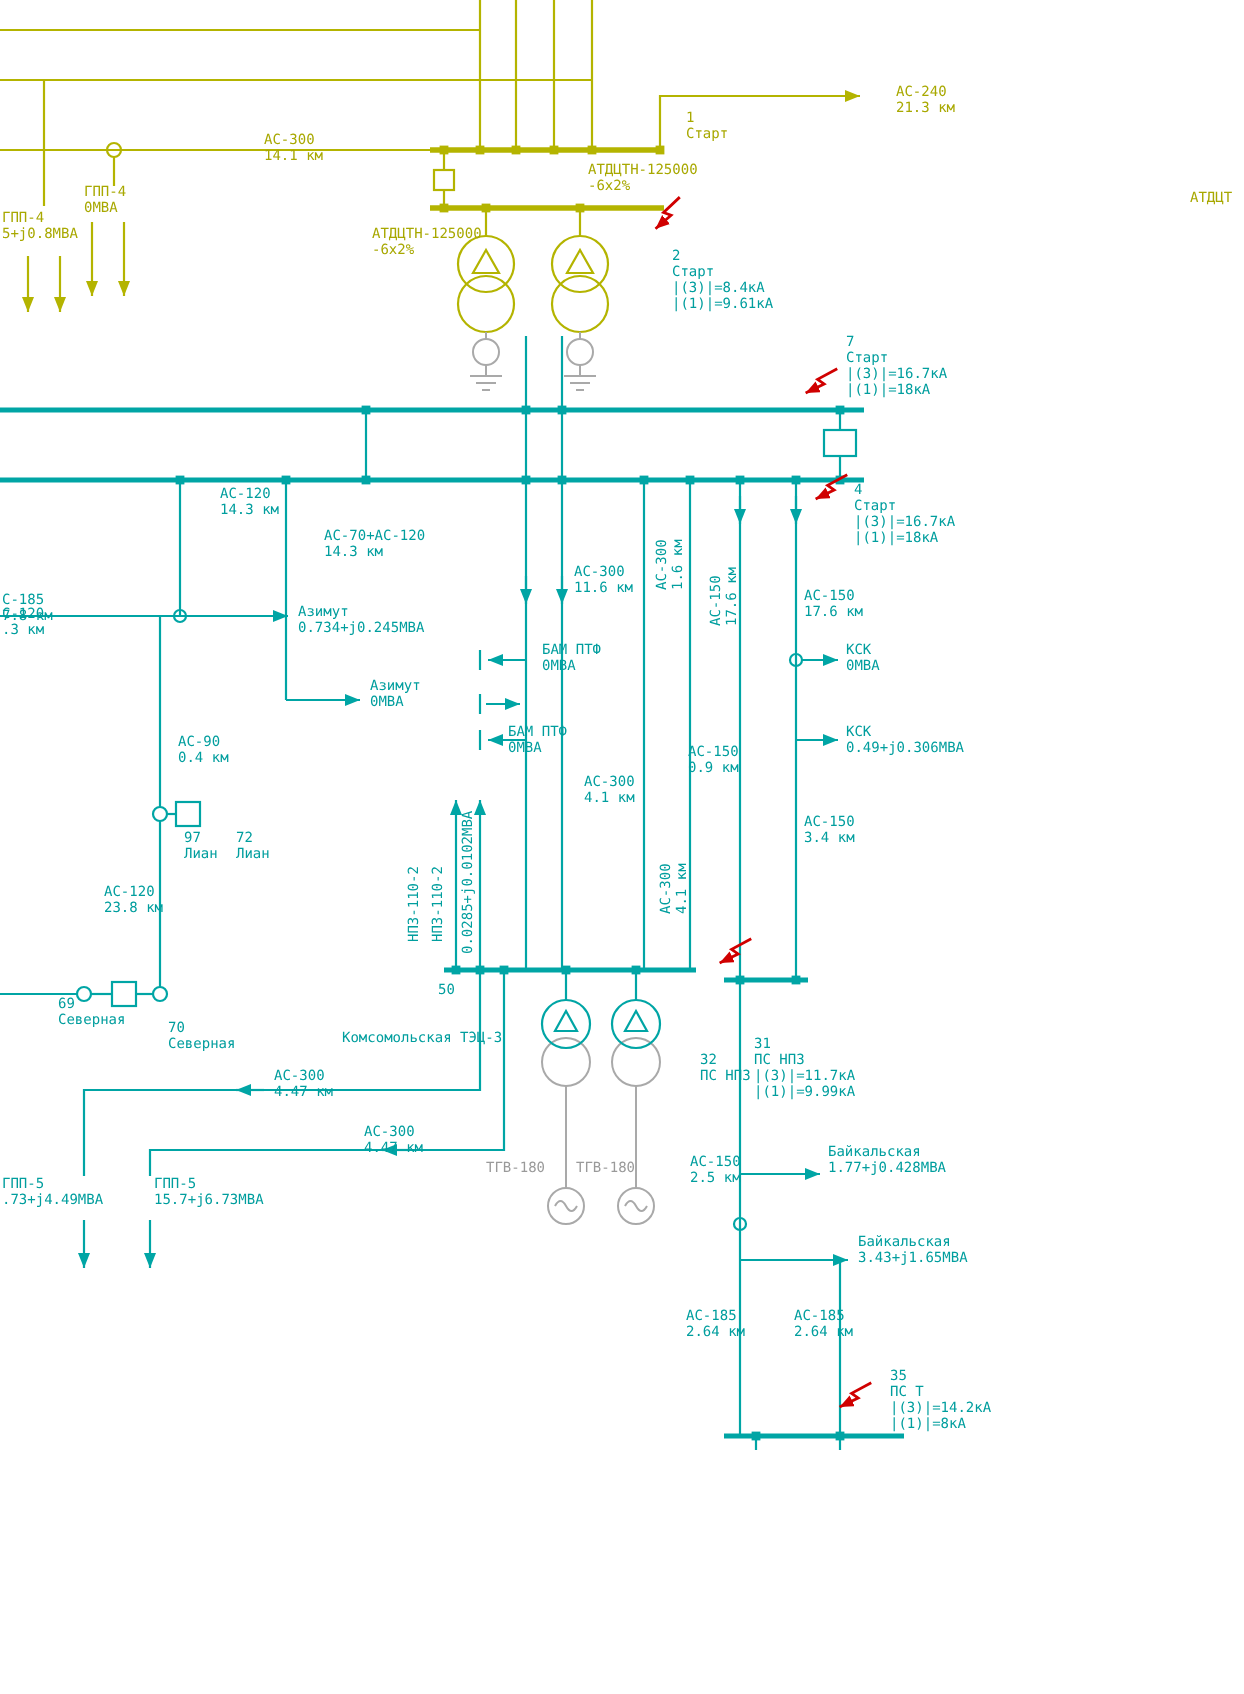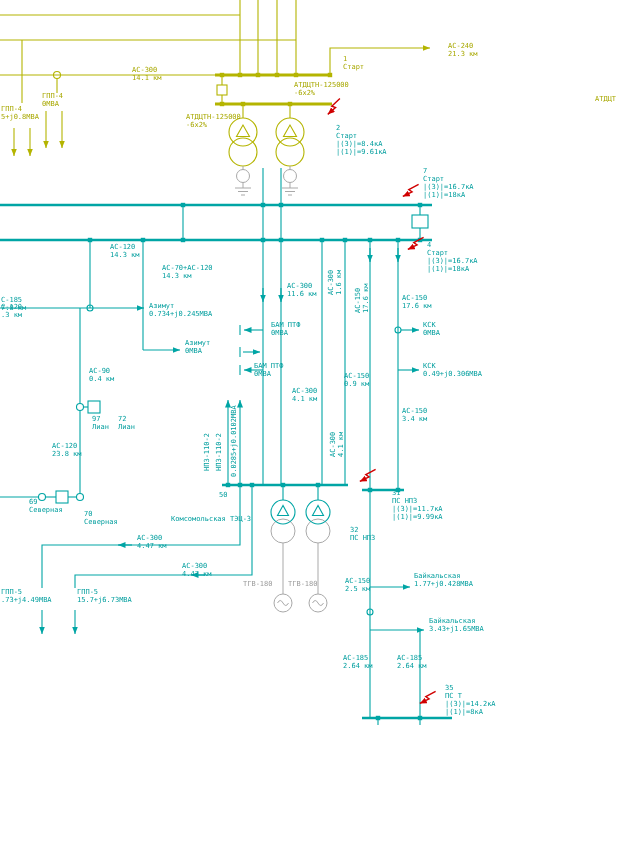--- a/index.html
+++ b/index.html
@@ -271,21 +271,21 @@
       <div class="lbl lv rot" style="left: 215px; top: 471px;">НПЗ-110-2</div>
       <div class="lbl lv rot" style="left: 230px; top: 477px;">0.0285+j0.0102МВА</div>
       <div class="lbl lv rot" style="left: 329px; top: 457px;">АС-300
 4.1 км</div>
       <div class="lbl lv" style="left: 29px; top: 498px;">69
 Северная</div>
       <div class="lbl lv" style="left: 84px; top: 481px; margin-top: 29px;">70
 Северная</div>
       <div class="lbl lv" style="left: 219px; top: 491px; text-align: right;">50</div>
       <div class="lbl lv" style="left: 171px; top: 515px;">Комсомольская ТЭЦ-3</div>
-      <div class="lbl lv" style="left: 377px; top: 489px; margin-left: 15px;">31
+      <div class="lbl lv" style="left: 377px; top: 518px;">31
 ПС НПЗ
 |(3)|=11.7кА
 |(1)|=9.99кА</div>
       <div class="lbl lv" style="left: 350px; top: 526px;">32
 ПС НПЗ</div>
       <div class="lbl lv" style="left: 137px; top: 534px;">АС-300
 4.47 км</div>
       <div class="lbl lv" style="left: 182px; top: 562px;">АС-300
 4.47 км</div>
       <div class="lbl lv" style="left: 345px; top: 577px;">АС-150

